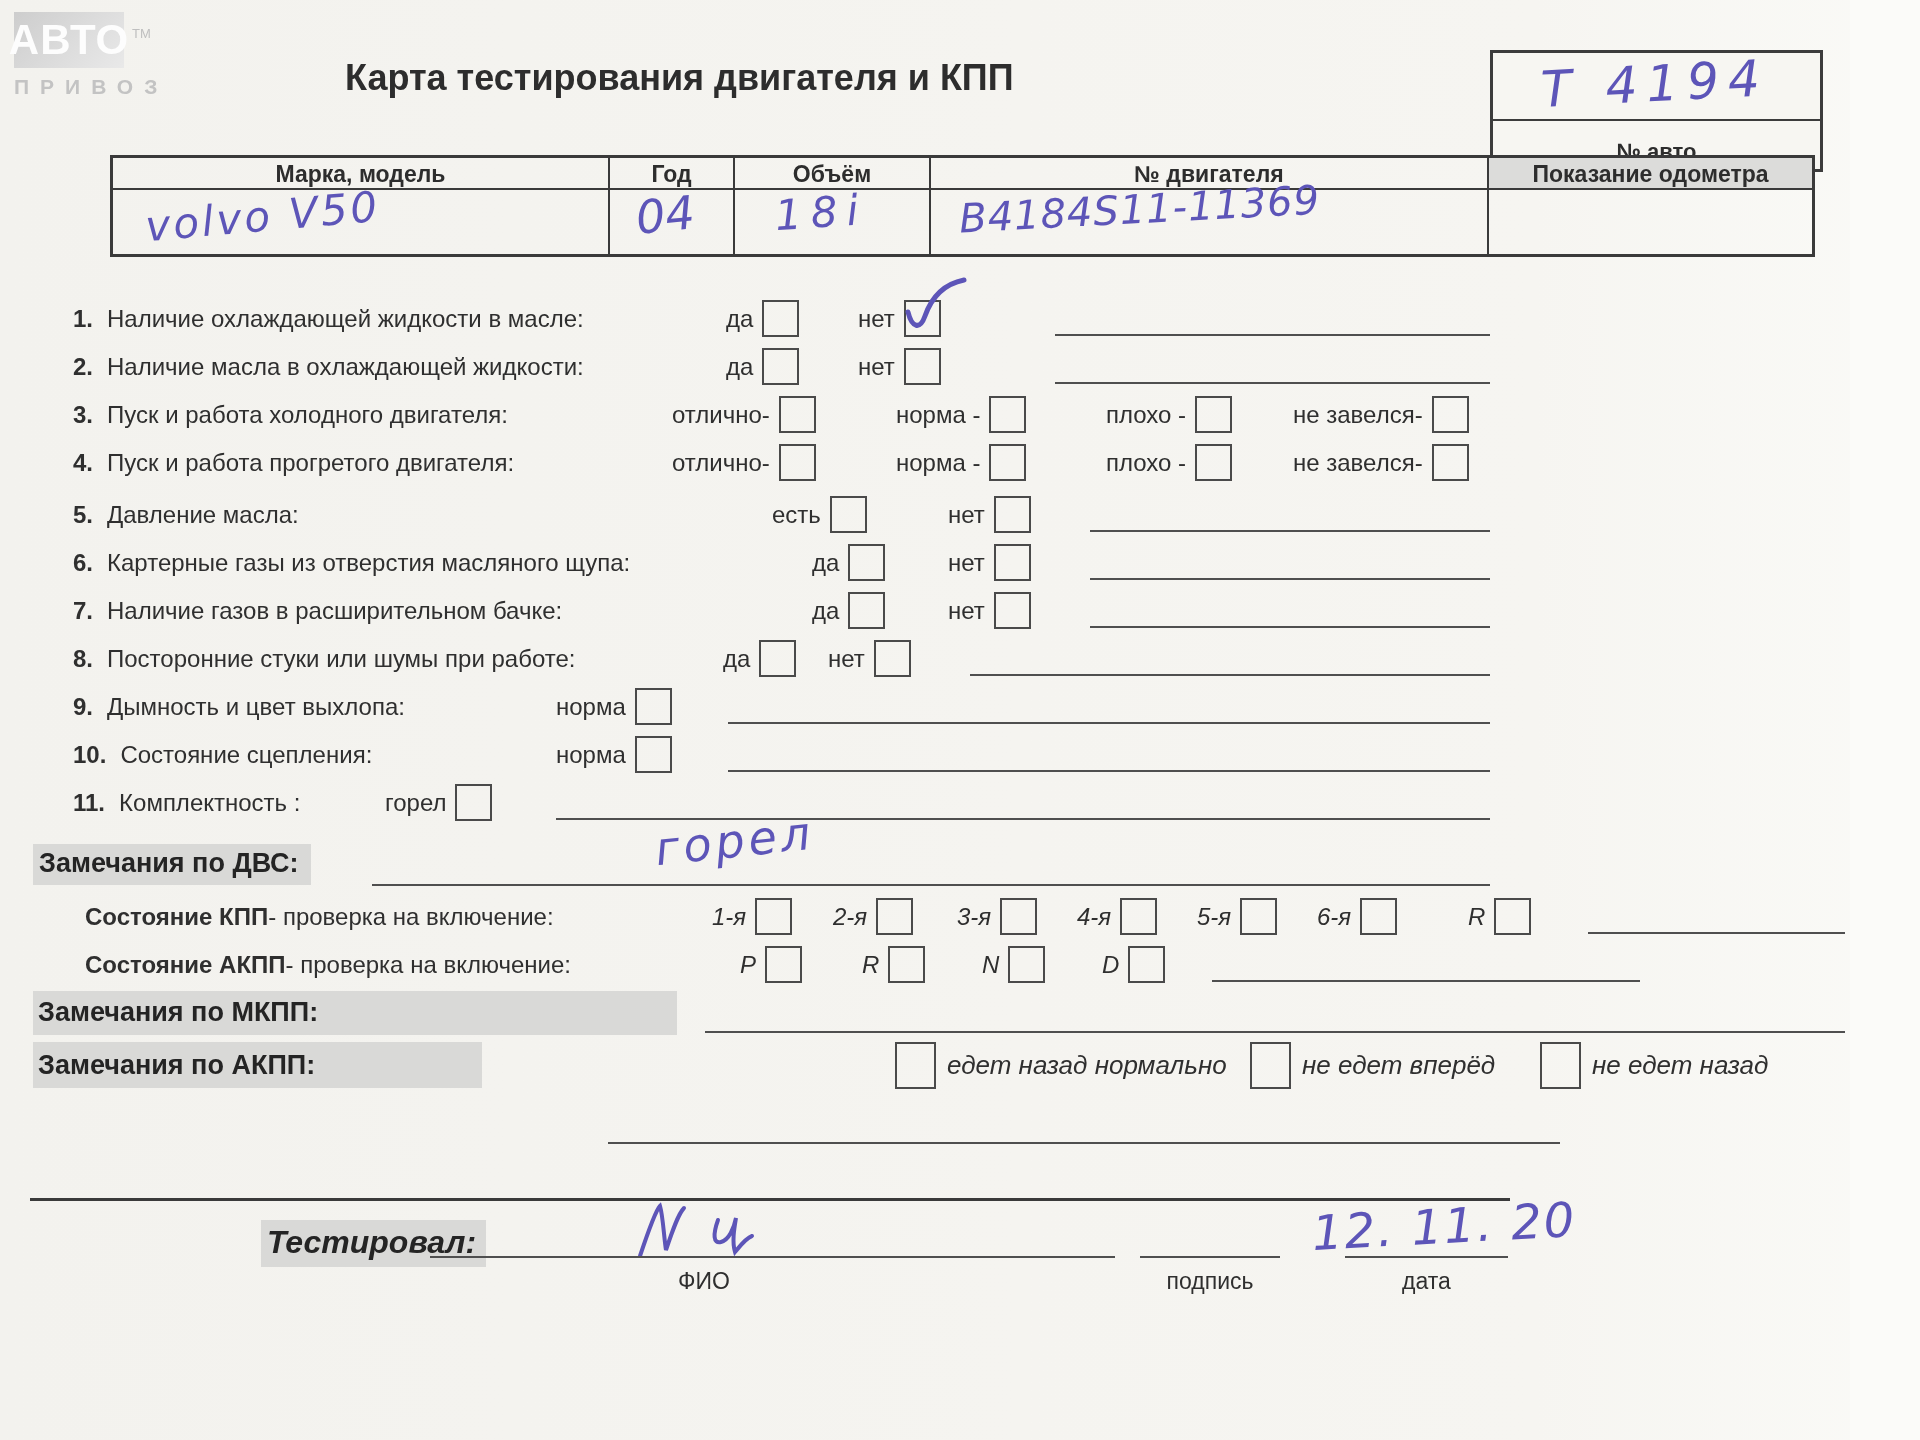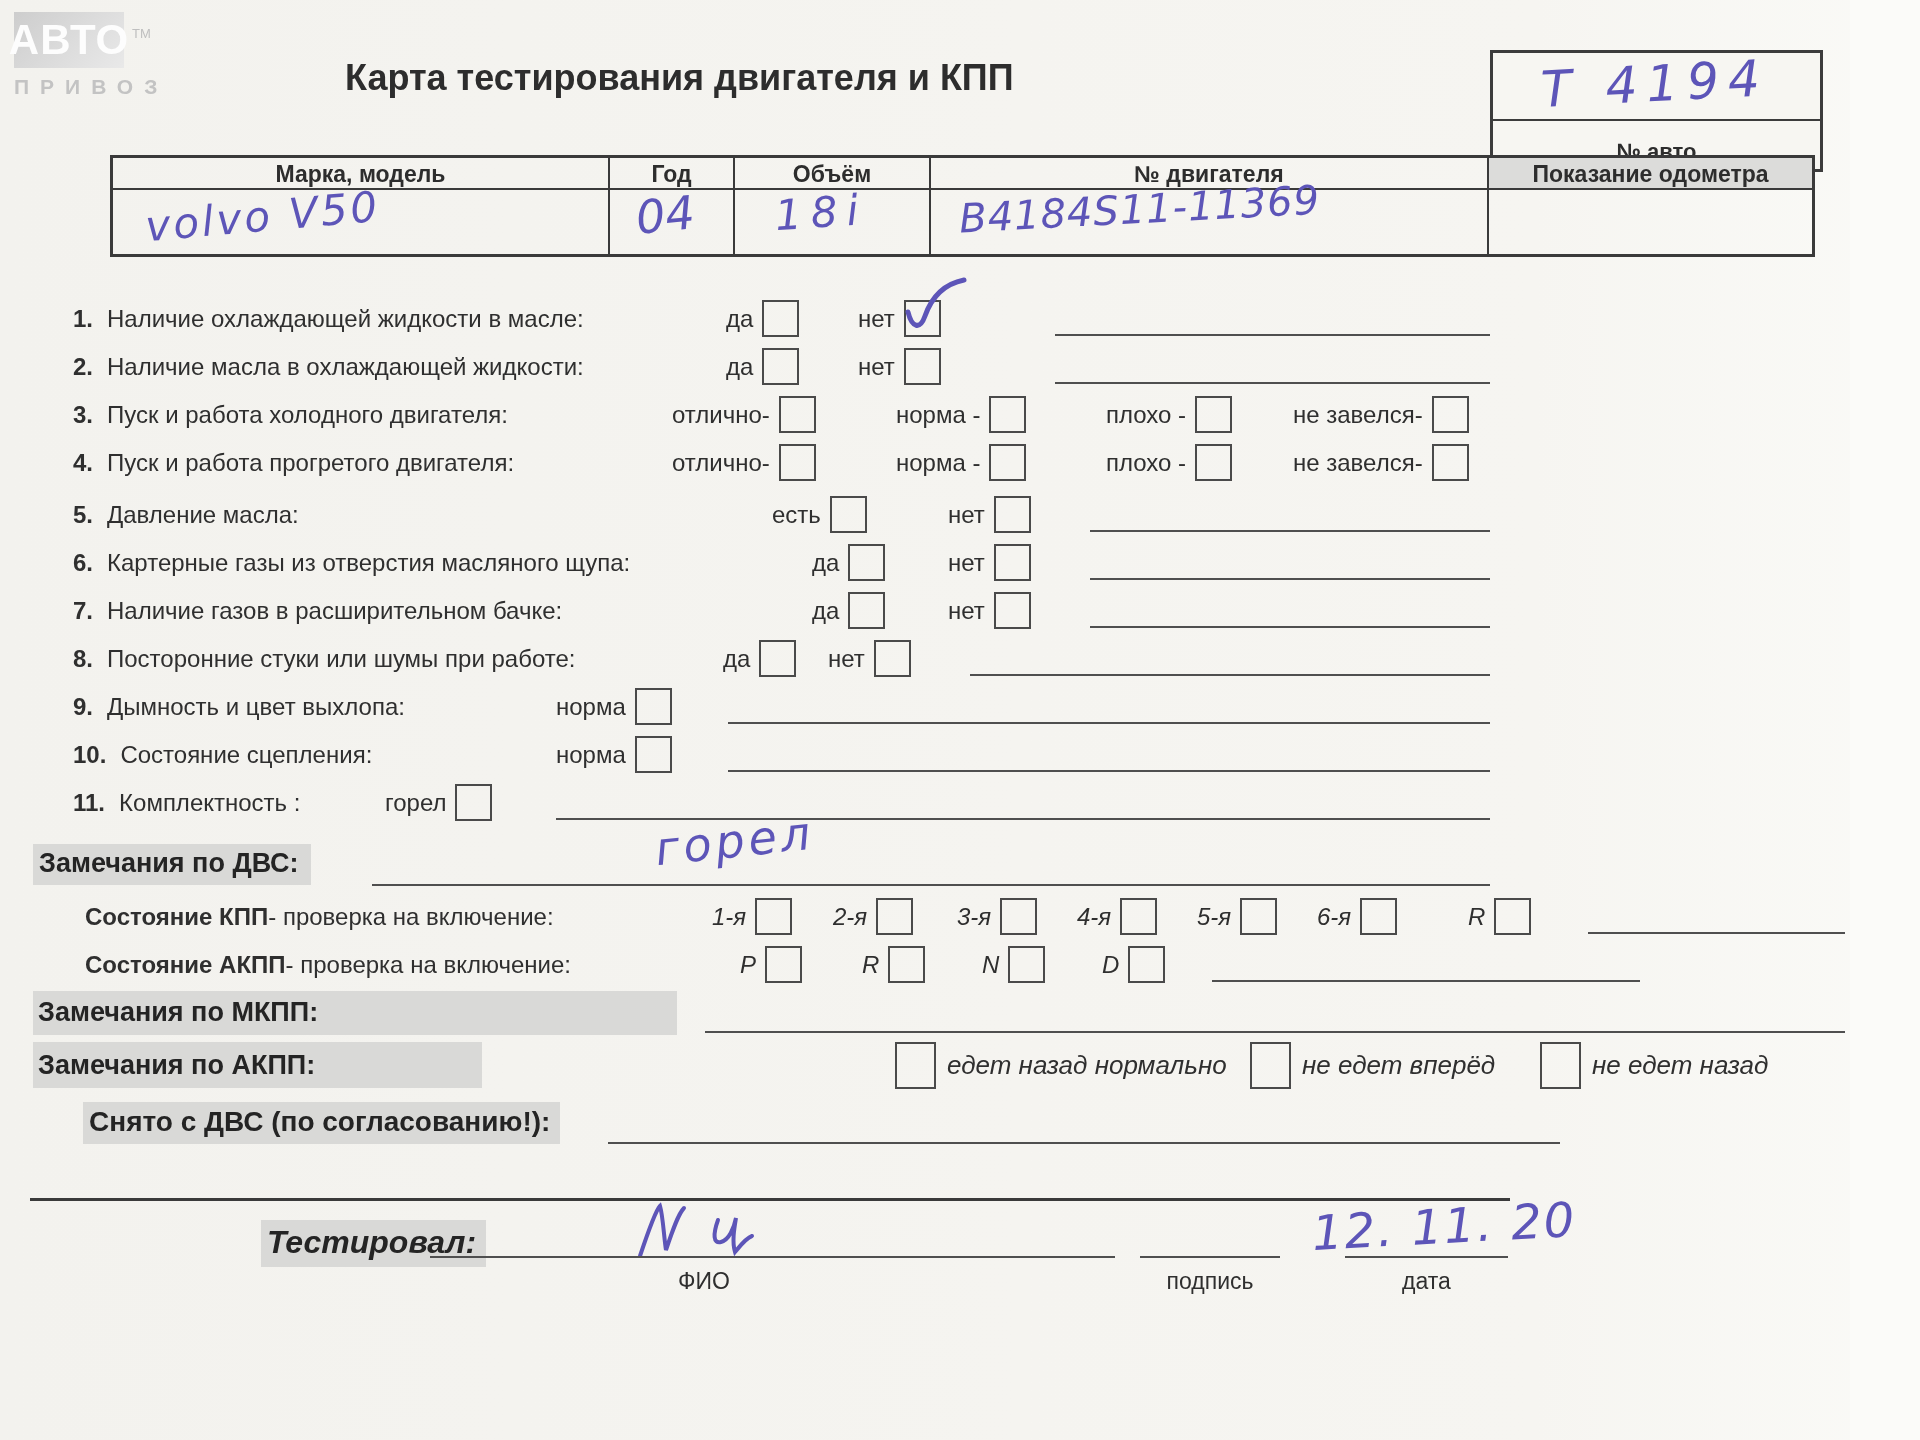--- a/index.html
+++ b/index.html
@@ -368,21 +368,20 @@
       <span class="boxtall"></span>
       <span class="glabel" style="font-size:26px">не едет вперёд</span>
     </div>
     <div class="optb" style="left:1540px">
       <span class="boxtall"></span>
       <span class="glabel" style="font-size:26px">не едет назад</span>
     </div>
   </div>
 
   <div class="row" style="top:1102px;height:50px">
-    <span class="seclabel shade abs" style="left:85px;top:2px;font-size:28px;padding:2px 8px 4px 4px">Снято с ДВС (по согласованию!):</span>
     <div class="line" style="left:608px;width:952px;top:40px"></div>
   </div>
 
   <div class="rule"></div>
 
   <span class="seclabel shade abs" style="left:263px;top:1222px;font-size:32px;font-style:italic;padding:2px 8px 4px 4px">Тестировал:</span>
 
   <svg class="sig" width="190" height="64" viewBox="0 0 190 64">
     <path d="M22 58 C30 34 38 12 42 8 C45 18 46 40 48 52 C54 34 60 16 66 10" stroke="#5d55b8" stroke-width="4" fill="none" stroke-linecap="round"></path>
     <path d="M100 22 C95 36 95 46 103 44 C111 42 116 30 118 20 C116 32 114 44 117 54 C122 48 128 40 134 38" stroke="#5d55b8" stroke-width="4" fill="none" stroke-linecap="round"></path>

